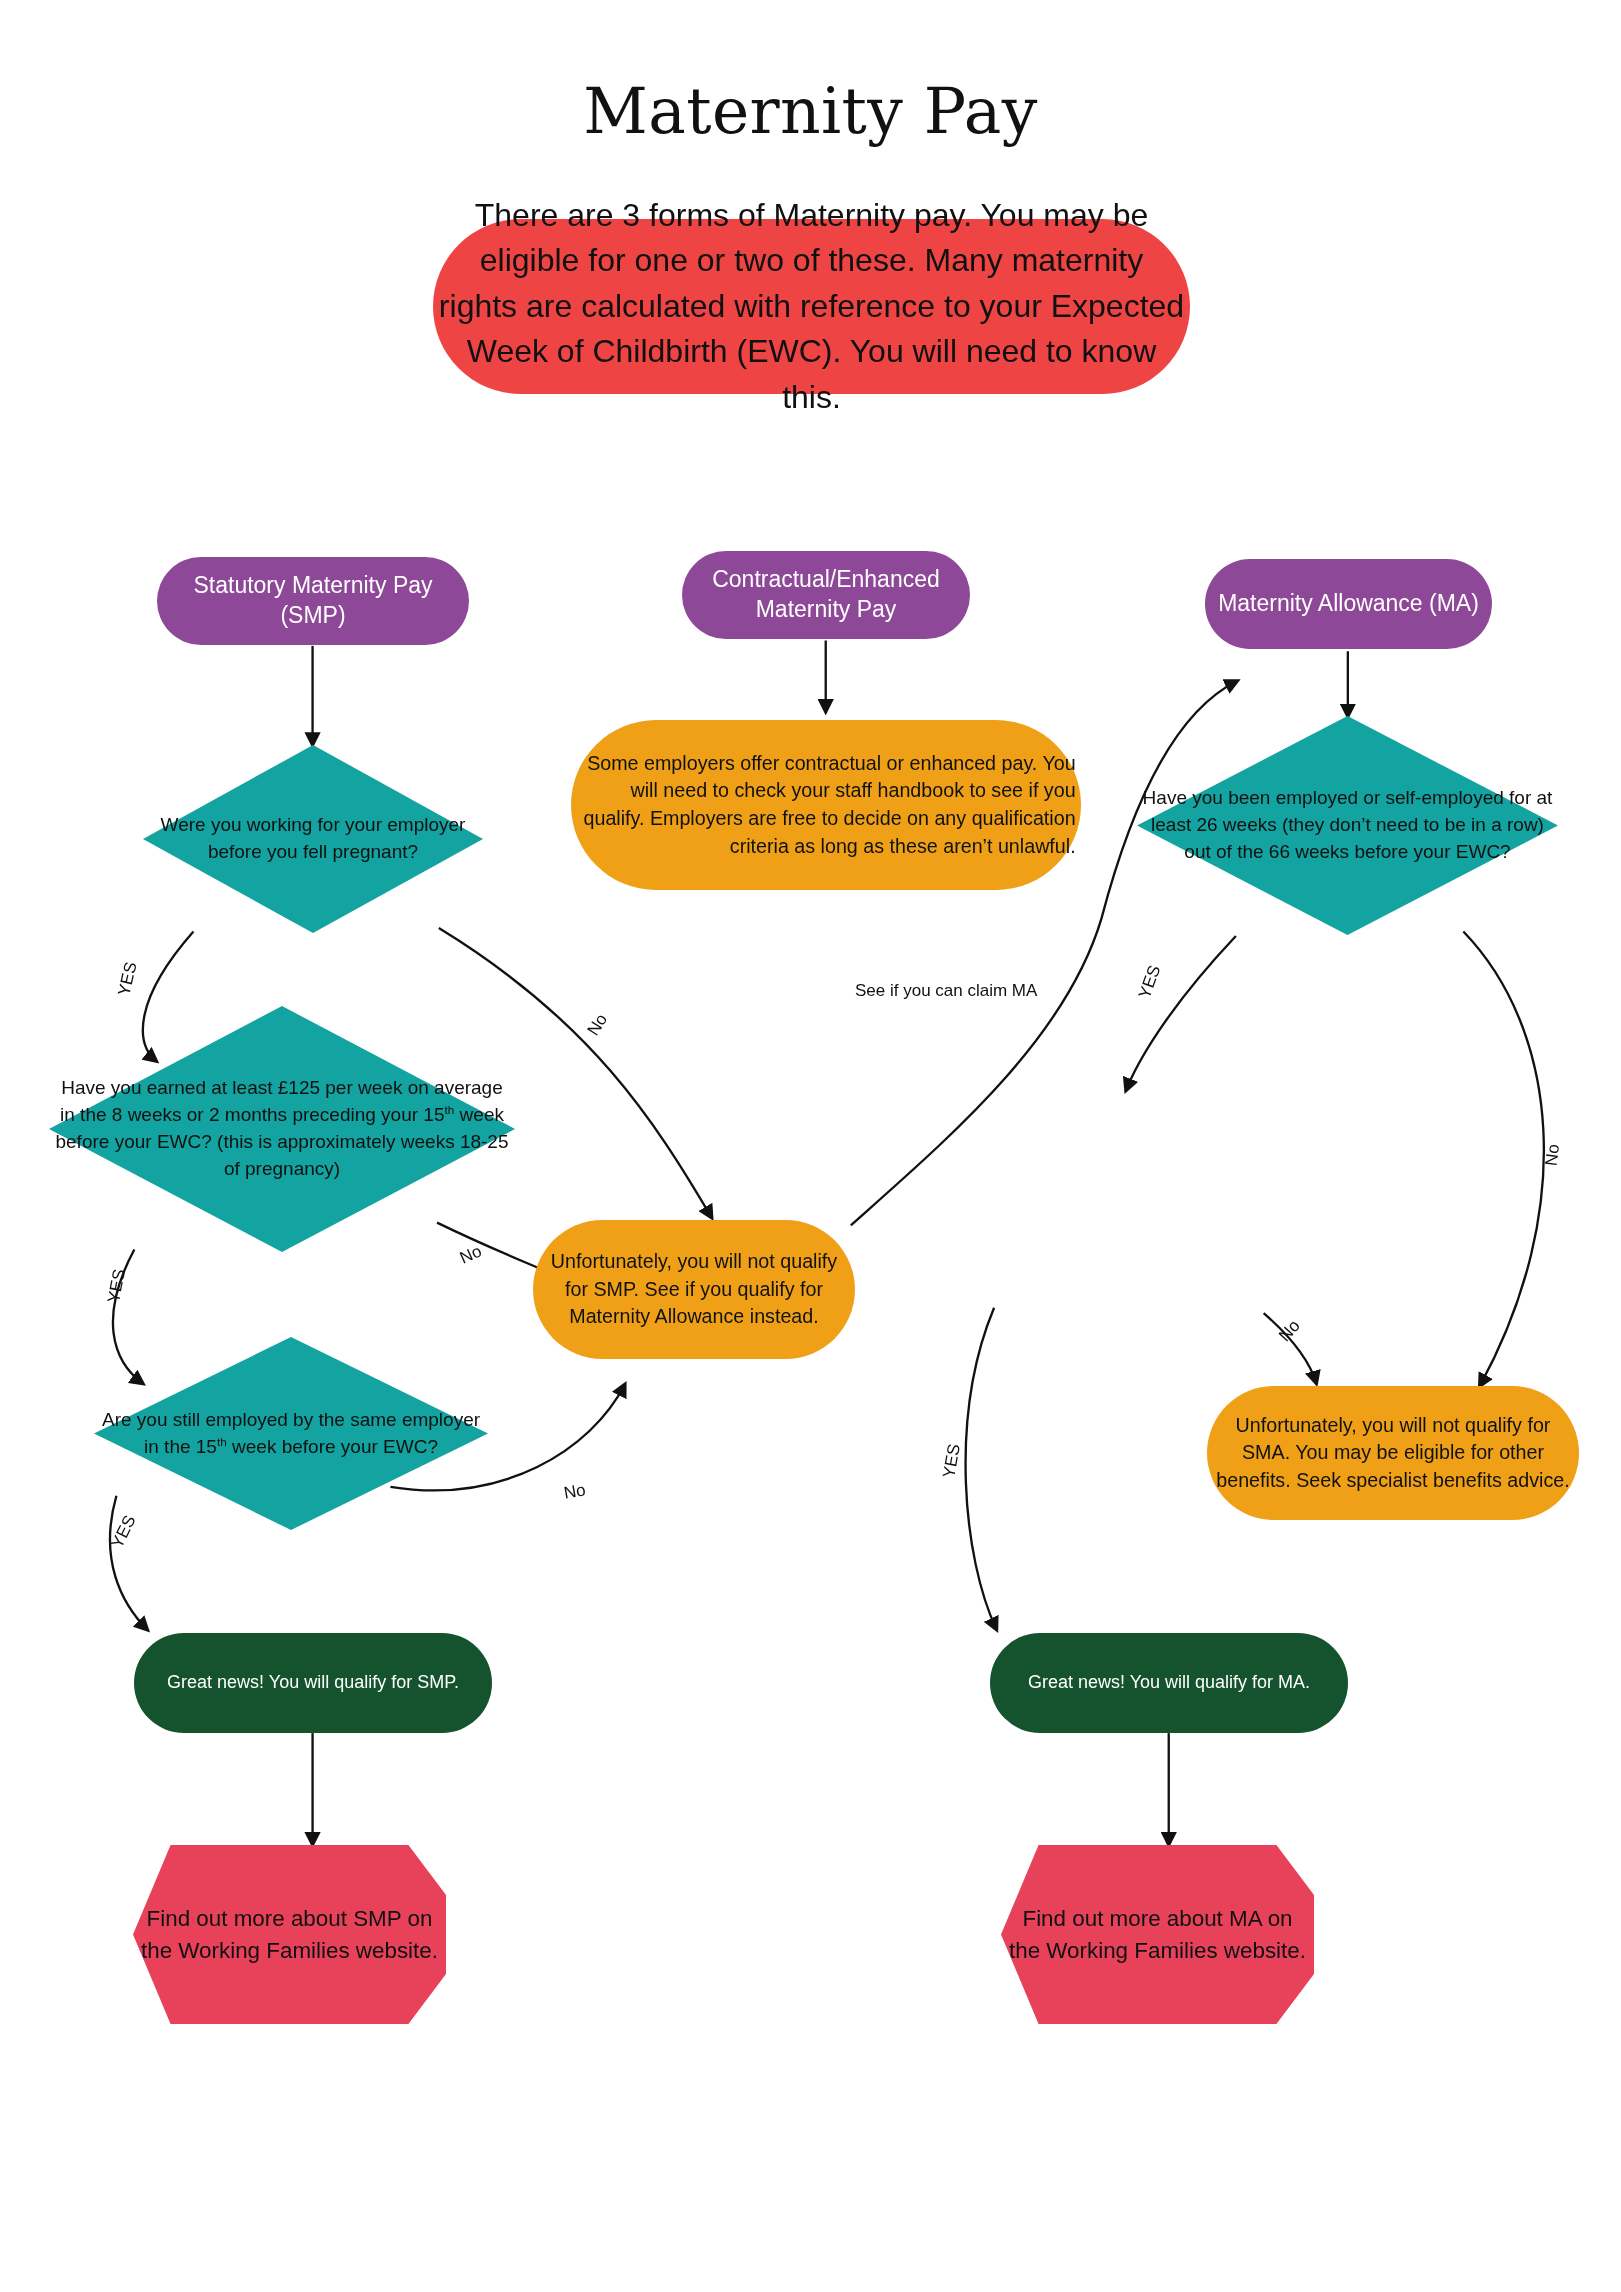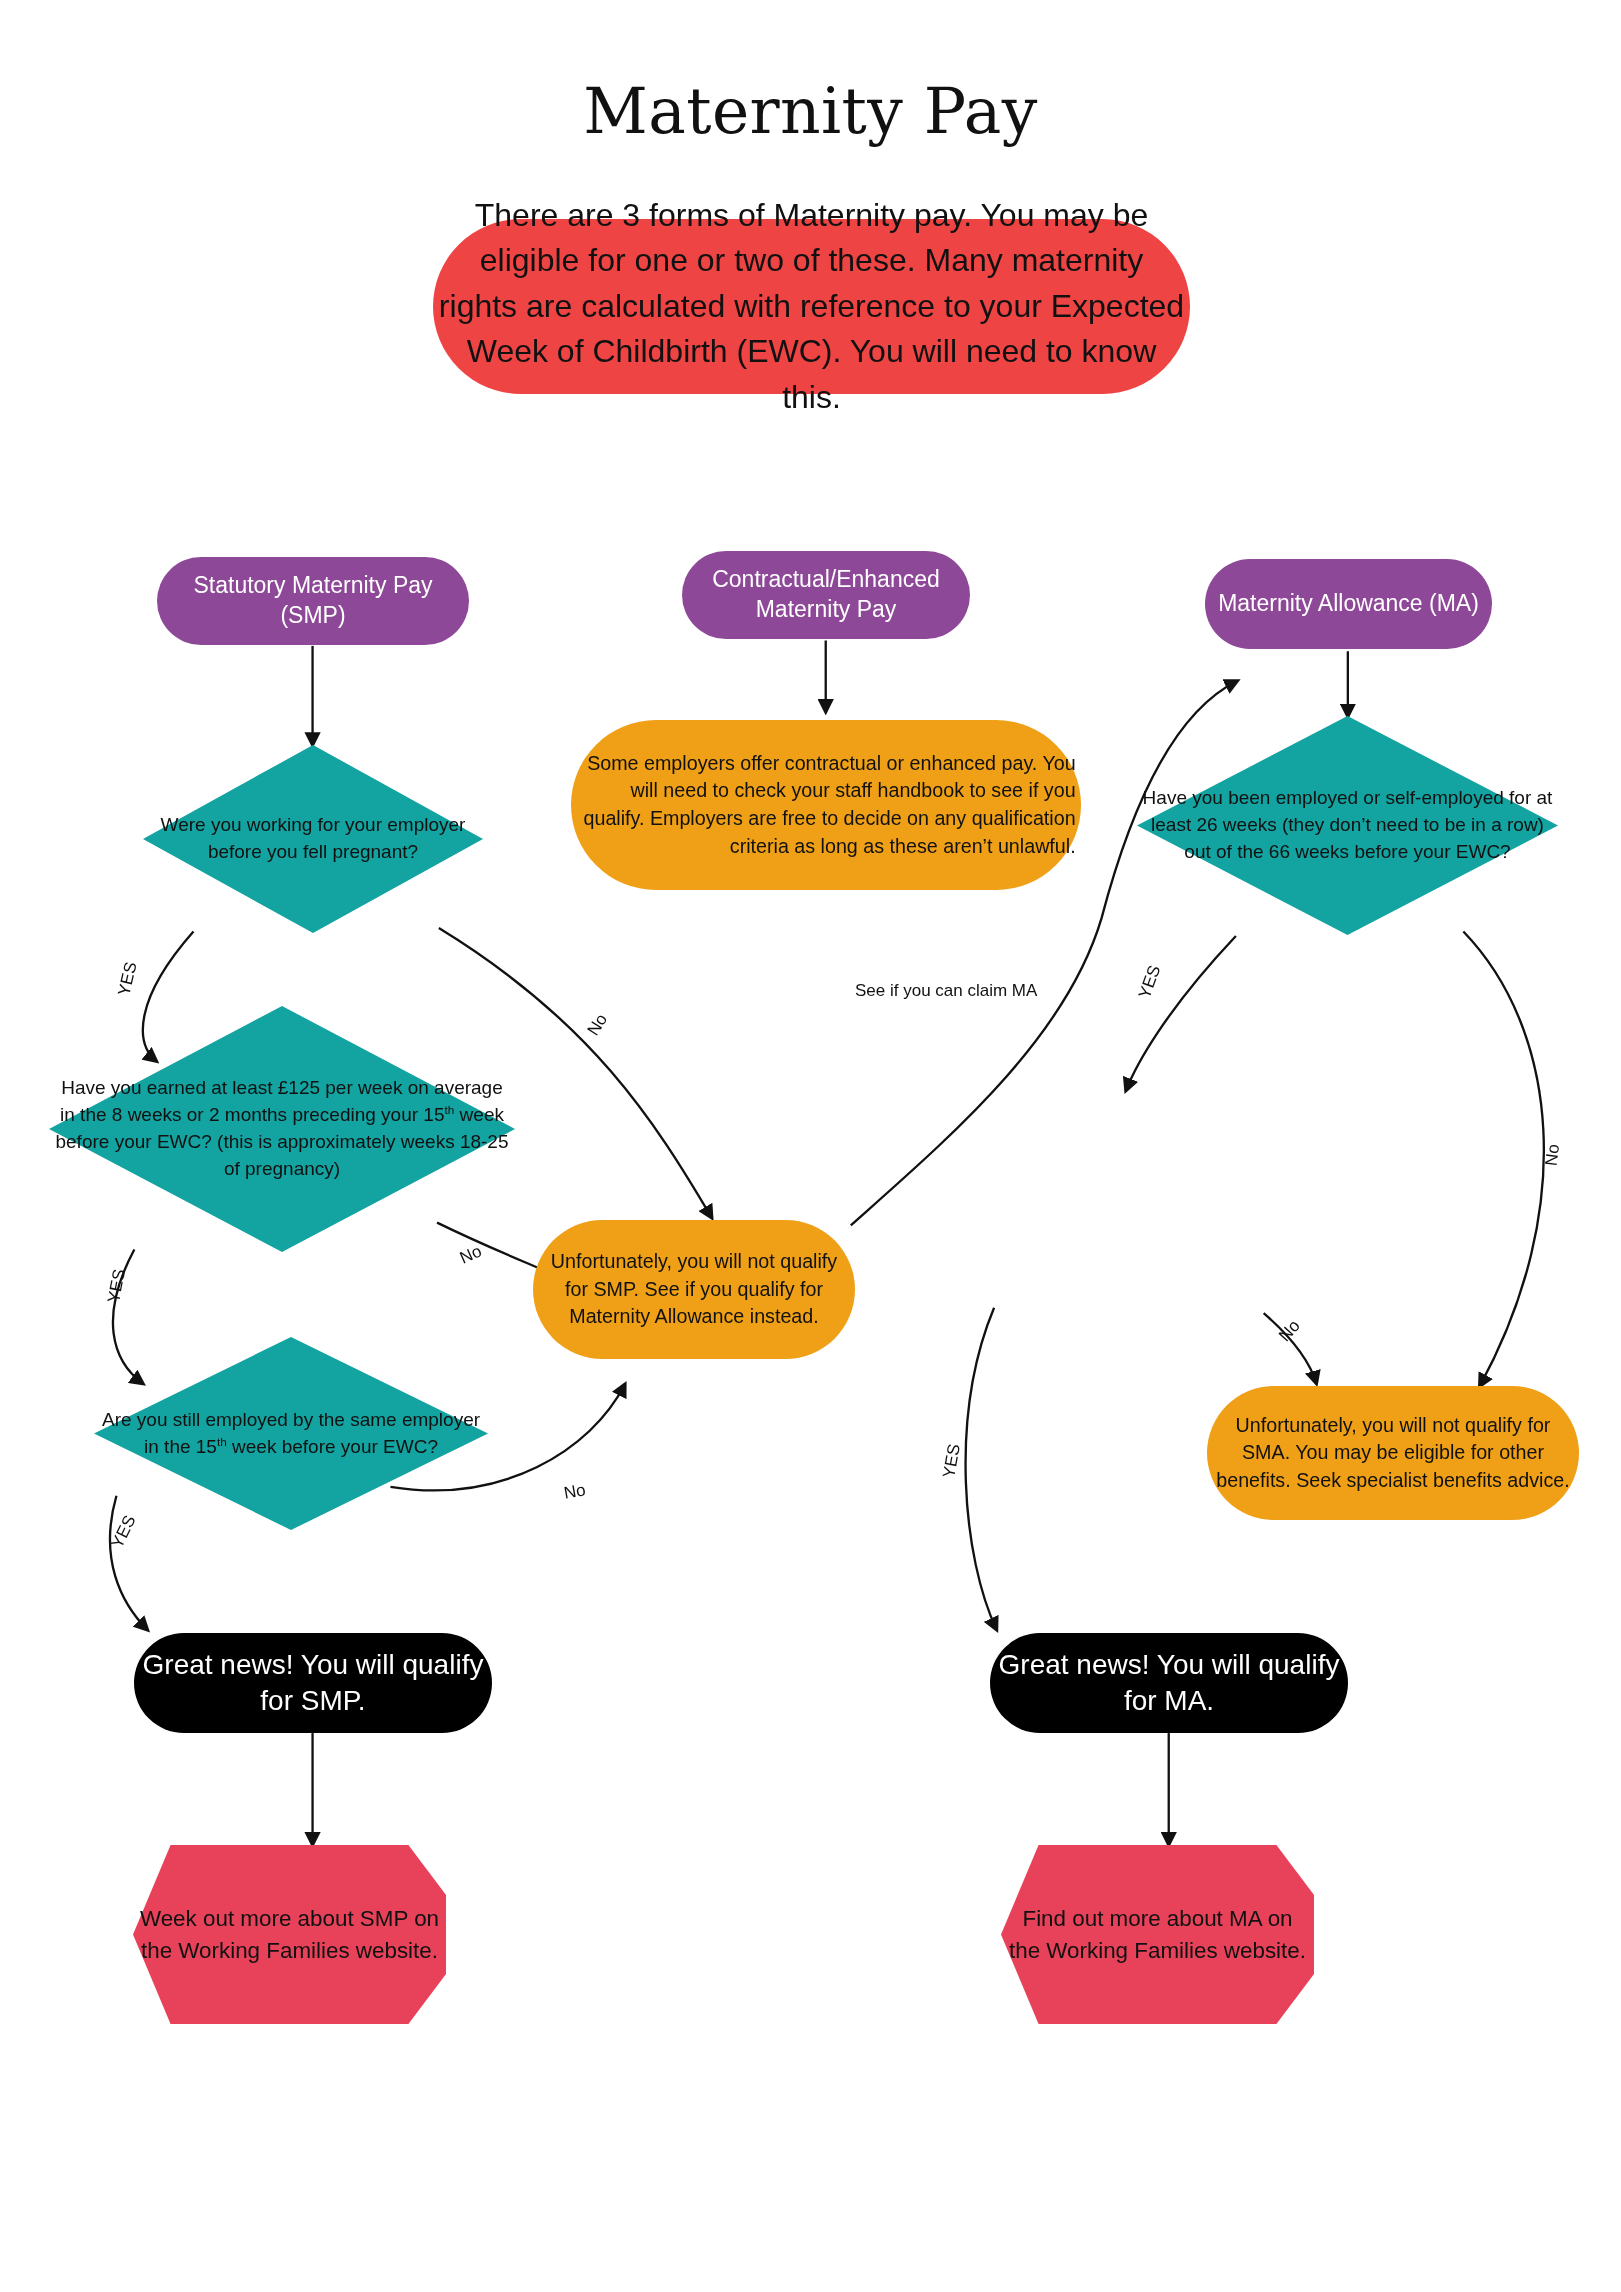--- a/index.html
+++ b/index.html
@@ -63,23 +63,23 @@
     background: #ef4444;
     font-size: 32px;
     line-height: 1.42;
   }
   .stage {
     background: #8E4898;
     color: #ffffff;
     font-size: 23px;
   }
   .result {
-    background: #000000;
+    background: #14532d;
     color: #ffffff;
-    font-size: 28px;
+    font-size: 18px;
   }
   .info {
     background: #EFA017;
     font-size: 19.7px;
     line-height: 1.40;
   }
   .diamond {
     background: transparent;
   }
   .diamond .dshape {
@@ -193,21 +193,21 @@
     <div class="dshape"></div>
     <span class="txt"><span>Are you still employed by the same employer in the 15</span><sup>th</sup><span> week before your EWC?</span></span>
   </div>
 
   <div class="node pill result" style="left:134px; top:1633px; width:358px; height:100px;">
     <span class="txt">Great news! You will qualify for SMP.</span>
   </div>
 
   <div class="node pent" style="left:133px; top:1845px; width:313px; height:179px;">
     <div class="pshape"></div>
-    <span class="txt">Week out more about SMP on the Working Families website.</span>
+    <span class="txt">Find out more about SMP on the Working Families website.</span>
   </div>
 
   <div class="node pill stage" style="left:682px; top:551px; width:288px; height:88px;">
     <span class="txt">Contractual/Enhanced Maternity Pay</span>
   </div>
 
   <div class="node pill info" style="left:571px; top:720px; width:510px; height:170px;text-align:right;">
     <span class="txt">Some employers offer contractual or enhanced pay. You will need to check your staff handbook to see if you qualify. Employers are free to decide on any qualification criteria as long as these aren’t unlawful.</span>
   </div>
 

